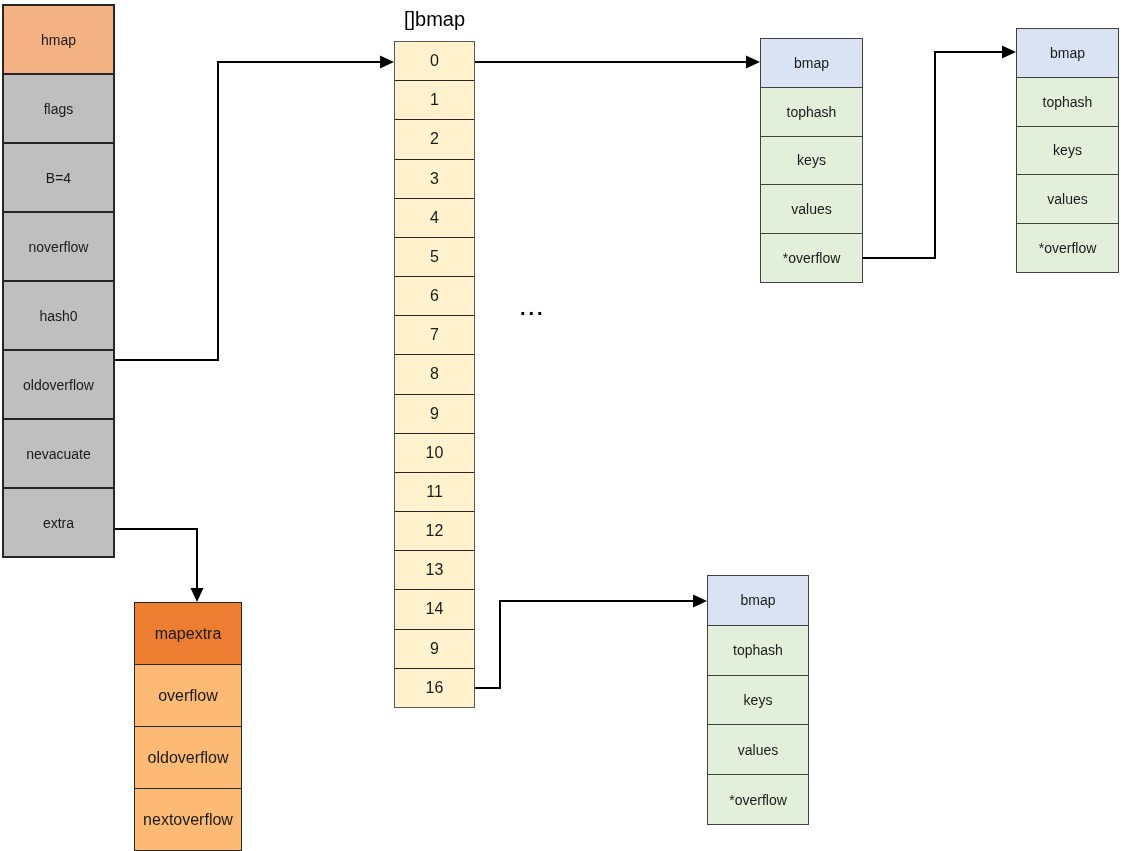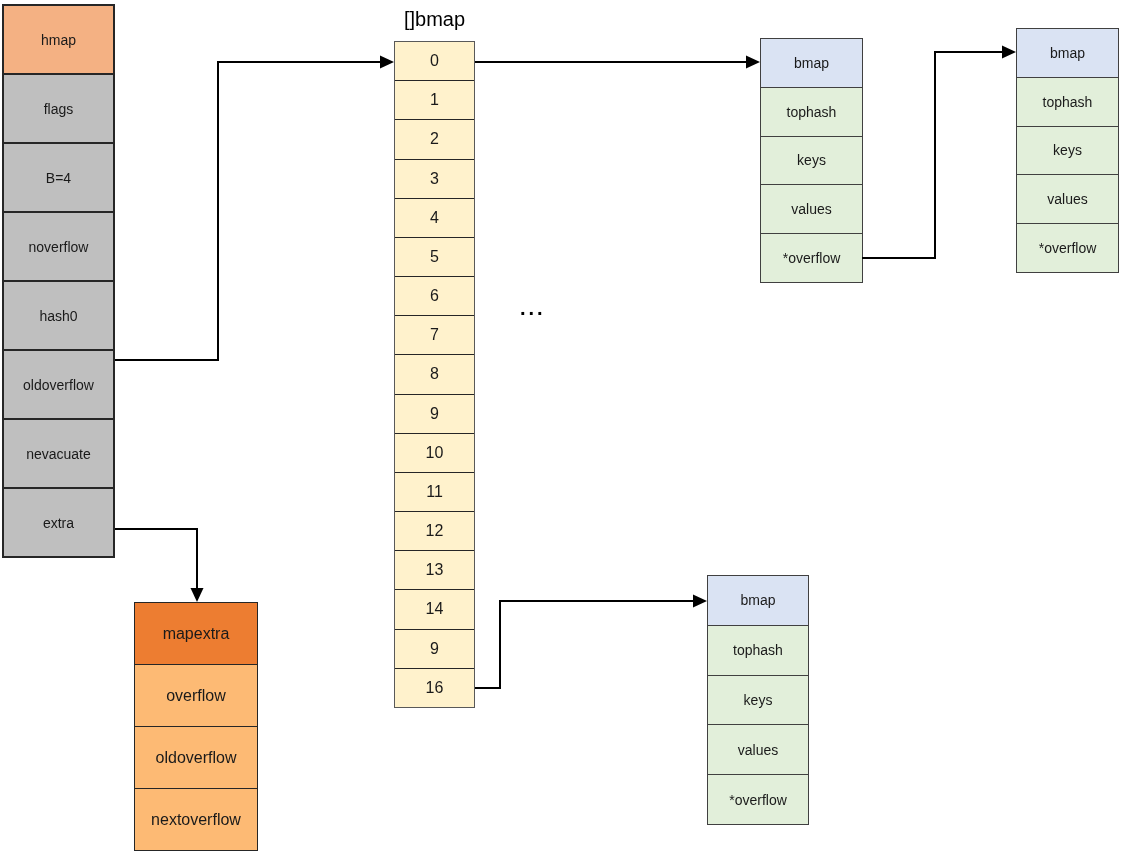--- a/index.html
+++ b/index.html
@@ -60,21 +60,21 @@
   .bmap-table .cell { background: #E2EFDA; }
   .bmap-table .cell.header { background: #DAE3F3; }
   .bmap-table .cell:not(:first-child) { border-top: 1.5px solid #404040; }
   .bmap-1 { left: 760px; top: 38px;  height: 245px; }
   .bmap-2 { left: 1016px; top: 28px; height: 245px; }
   .bmap-3 { left: 707px; top: 575px; width: 102px; height: 250px; }
 
   
   .mapextra-table {
     left: 134px; top: 602px;
-    width: 124px; height: 249px;
+    width: 108px; height: 249px;
     border: 1.5px solid #262626;
   }
   .mapextra-table .cell { background: #fdba74; font-size: 16px; }
   .mapextra-table .cell.header { background: #ED7D31; }
   .mapextra-table .cell:not(:first-child) { border-top: 1.5px solid #262626; }
 
   .array-title {
     position: absolute;
     left: 394px; top: 8px;
     width: 81px;

